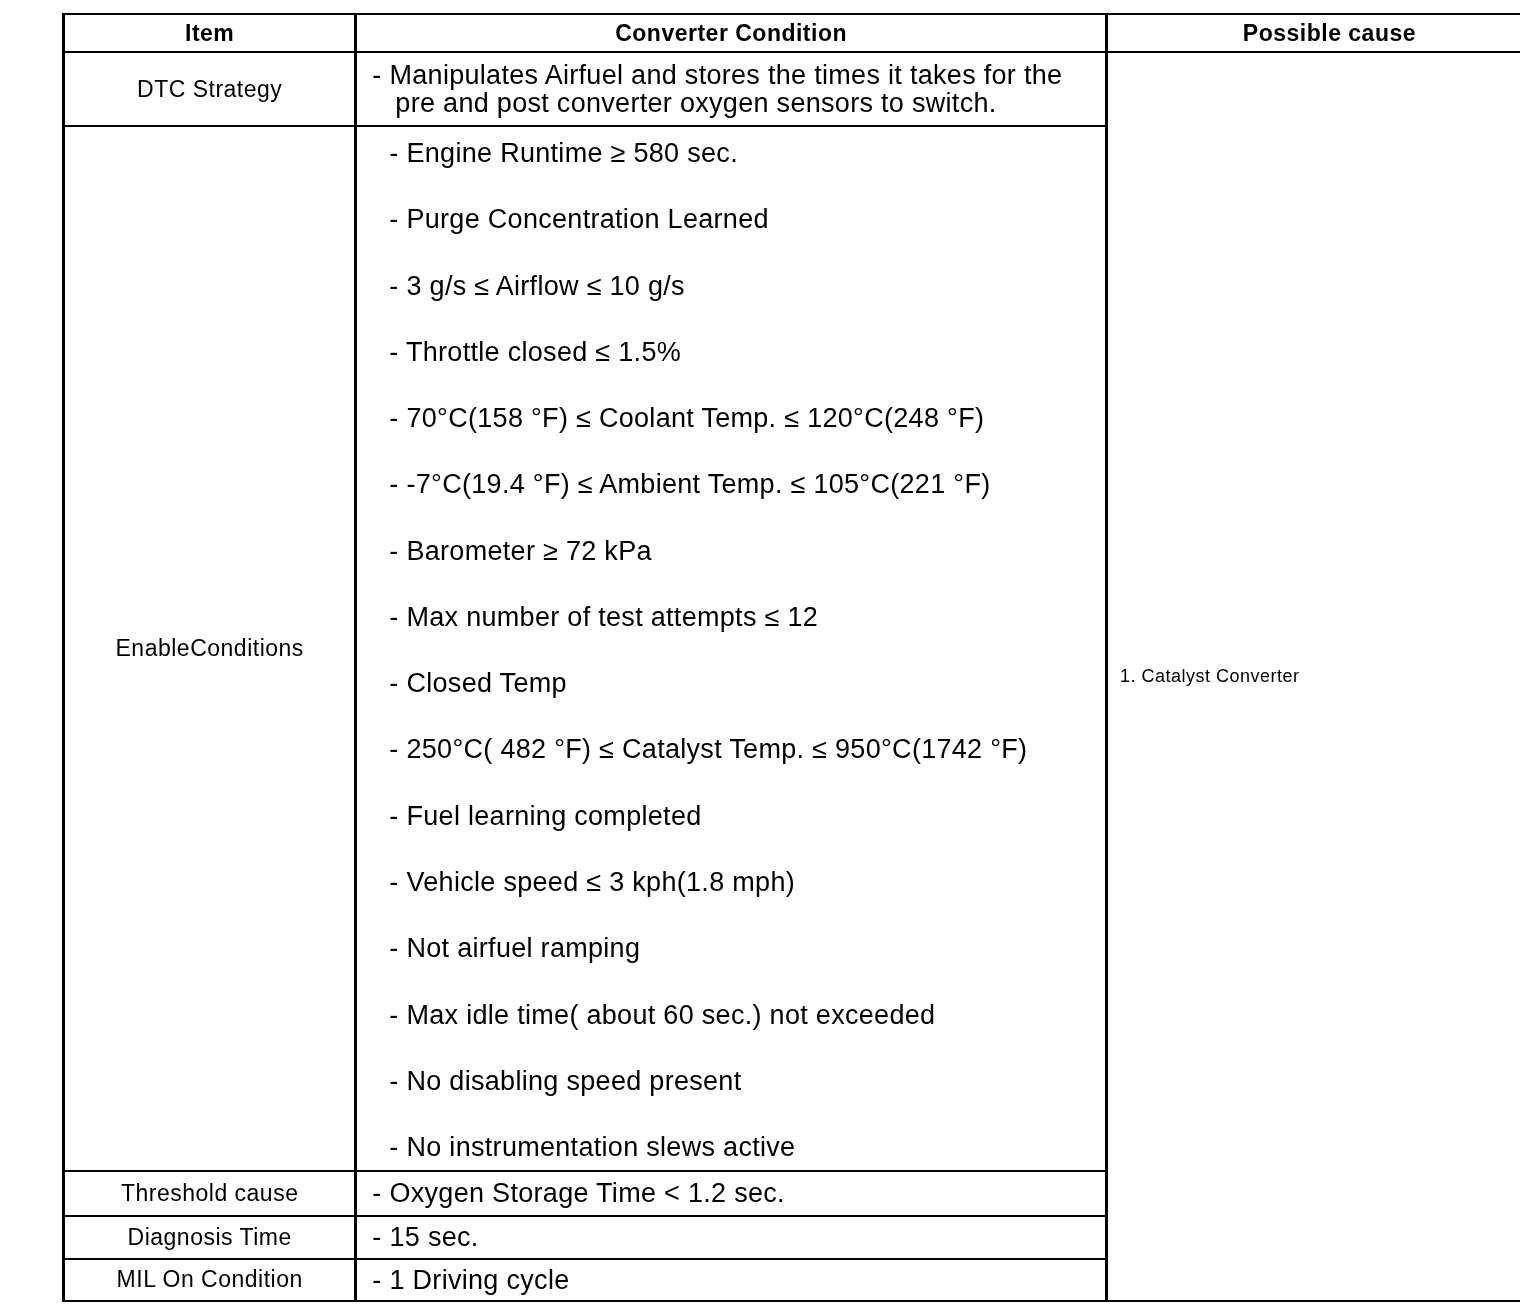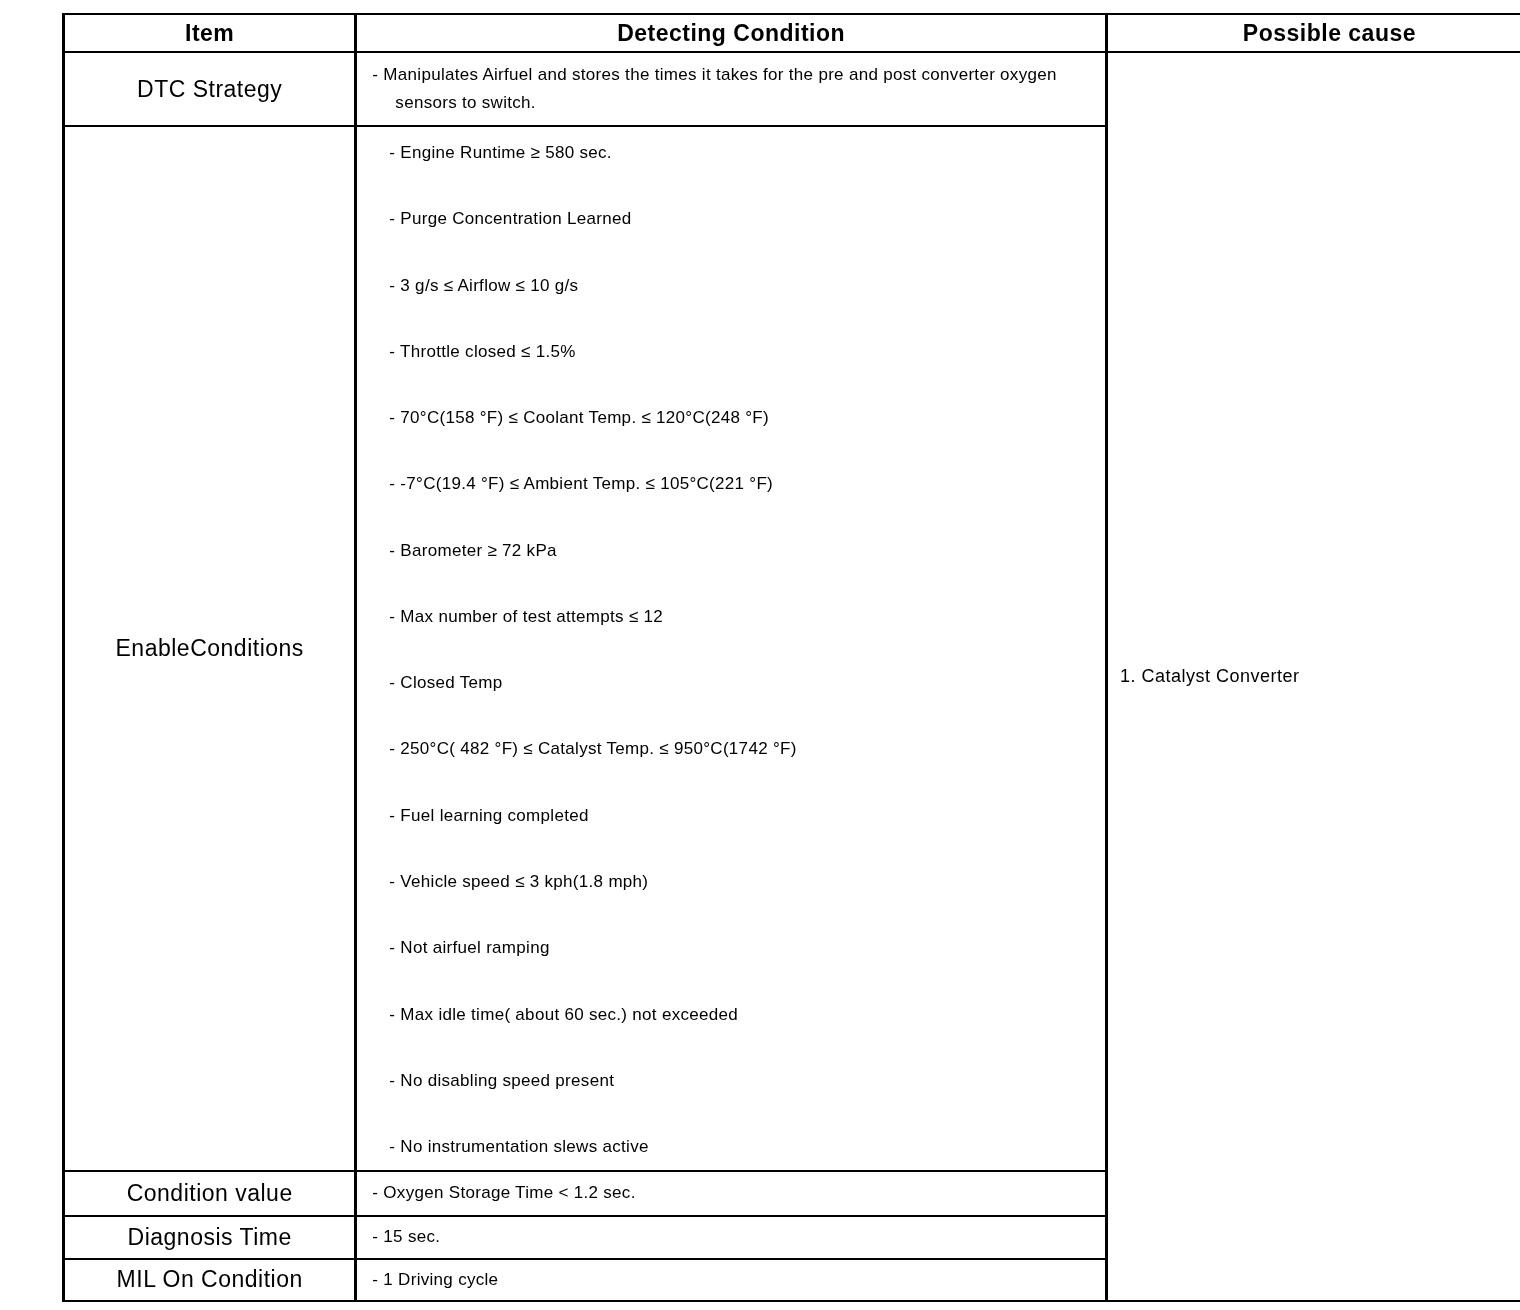--- a/index.html
+++ b/index.html
@@ -46,21 +46,21 @@
     text-align: center;
     vertical-align: middle;
   }
   td.item-cell {
     font-size: 23px;
     letter-spacing: 0.5px;
     text-align: center;
     vertical-align: middle;
   }
   td.cond-cell {
-    font-size: 17px;
+    font-size: 27px;
     letter-spacing: 0.3px;
     vertical-align: middle;
     padding: 6px 10px 6px 15px;
   }
   td.enable-cell { padding: 12px 10px 8px 32px; vertical-align: top; }
   .hang {
     padding-left: 23px;
     text-indent: -23px;
     line-height: 28px;
   }
@@ -84,21 +84,21 @@
   <table class="dtc-table">
     <colgroup>
       <col class="c1">
       <col class="c2">
       <col class="c3">
     </colgroup>
 
     <tbody>
         <tr class="r-header">
       <th class="hdr">Item</th>
-      <th class="hdr">Detecting Condition</th>
+      <th class="hdr">Converter Condition</th>
       <th class="hdr">Possible cause</th>
     </tr>
 
     <tr class="r-dtc">
       <td class="item-cell">DTC Strategy</td>
       <td class="cond-cell">
         <div class="hang">- Manipulates Airfuel and stores the times it takes for the pre and post converter oxygen sensors to switch.</div>
       </td>
       <td class="cause-cell" rowspan="5">
         <div>1. Catalyst Converter</div>
@@ -123,21 +123,21 @@
           <div class="hang">- Vehicle speed ≤ 3 kph(1.8 mph)</div>
           <div class="hang">- Not airfuel ramping</div>
           <div class="hang">- Max idle time( about 60 sec.) not exceeded</div>
           <div class="hang">- No disabling speed present</div>
           <div class="hang">- No instrumentation slews active</div>
         </div>
       </td>
     </tr>
 
     <tr class="r-threshold">
-      <td class="item-cell">Condition value</td>
+      <td class="item-cell">Threshold cause</td>
       <td class="cond-cell">
         <div class="hang">- Oxygen Storage Time &lt; 1.2 sec.</div>
       </td>
     </tr>
 
     <tr class="r-diagnosis">
       <td class="item-cell">Diagnosis Time</td>
       <td class="cond-cell">
         <div class="hang">- 15 sec.</div>
       </td>

